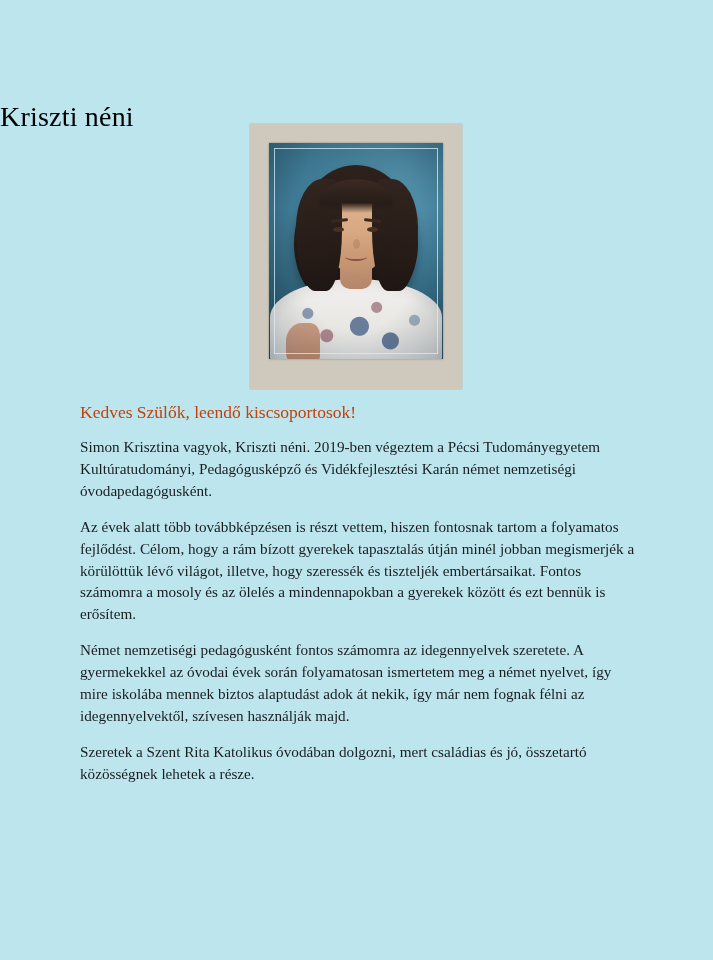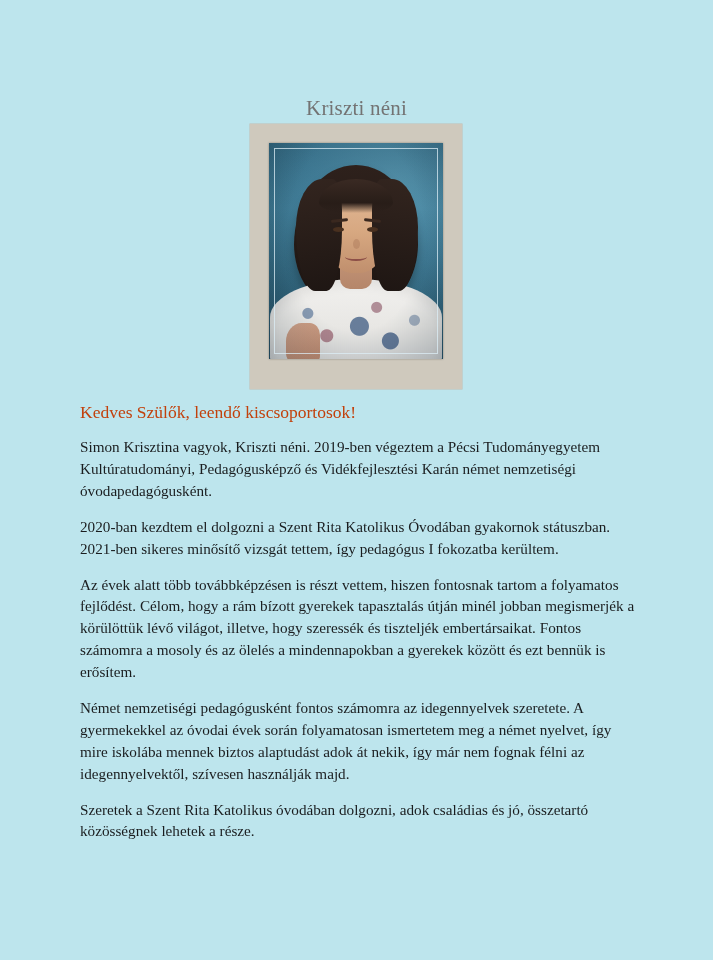--- a/index.html
+++ b/index.html
@@ -22,25 +22,25 @@
     position: relative;
     background: #bde5ed;
   }
 
   
   .title {
     position: absolute;
     top: 82px;
     left: 0;
     width: 713px;
-    text-align: center;
-    font-size: 21px;
+    text-align: left;
+    font-size: 28px;
     font-weight: normal;
     letter-spacing: 0.2px;
-    color: #737373;
+    color: #000000;
     font-family: "Liberation Serif", "DejaVu Serif", serif;
   }
 
   
   .photo-frame {
     position: absolute;
     left: 250px;
     top: 124px;
     width: 212px;
     height: 265px;
@@ -278,19 +278,18 @@
         <div class="nose"></div>
         <div class="mouth"></div>
       </div>
       <div class="photo-vignette"></div>
     </div>
   </div>
 
   <div class="content">
     <p class="greeting">Kedves Szülők, leendő kiscsoportosok!</p>
     <p class="para">Simon Krisztina vagyok, Kriszti néni. 2019-ben végeztem a Pécsi Tudományegyetem Kultúratudományi, Pedagógusképző és Vidékfejlesztési Karán német nemzetiségi óvodapedagógusként.</p>
-    <p class="para">2020-ban kezdtem el dolgozni a Szent Rita Katolikus Óvodában gyakornok státuszban. 2021-ben sikeres minősítő vizsgát tettem, így pedagógus I fokozatba kerültem.</p>
     <p class="para">Az évek alatt több továbbképzésen is részt vettem, hiszen fontosnak tartom a folyamatos fejlődést. Célom, hogy a rám bízott gyerekek tapasztalás útján minél jobban megismerjék a körülöttük lévő világot, illetve, hogy szeressék és tiszteljék embertársaikat. Fontos számomra a mosoly és az ölelés a mindennapokban a gyerekek között és ezt bennük is erősítem.</p>
     <p class="para">Német nemzetiségi pedagógusként fontos számomra az idegennyelvek szeretete. A gyermekekkel az óvodai évek során folyamatosan ismertetem meg a német nyelvet, így mire iskolába mennek biztos alaptudást adok át nekik, így már nem fognak félni az idegennyelvektől, szívesen használják majd.</p>
-    <p class="para">Szeretek a Szent Rita Katolikus óvodában dolgozni, adok családias és jó, összetartó közösségnek lehetek a része.</p>
+    <p class="para">Szeretek a Szent Rita Katolikus óvodában dolgozni, mert családias és jó, összetartó közösségnek lehetek a része.</p>
   </div>
 
 </div>
 
 </body></html>

